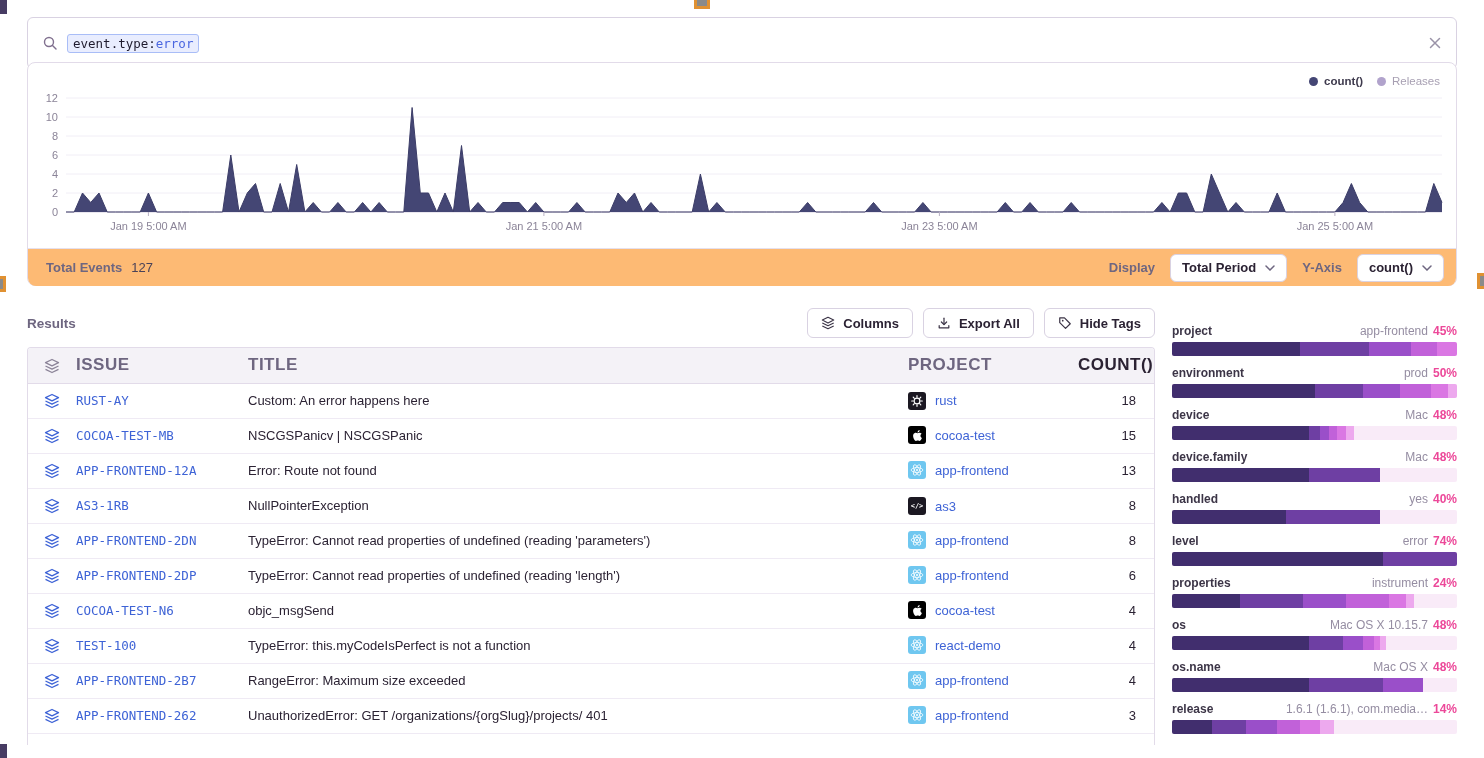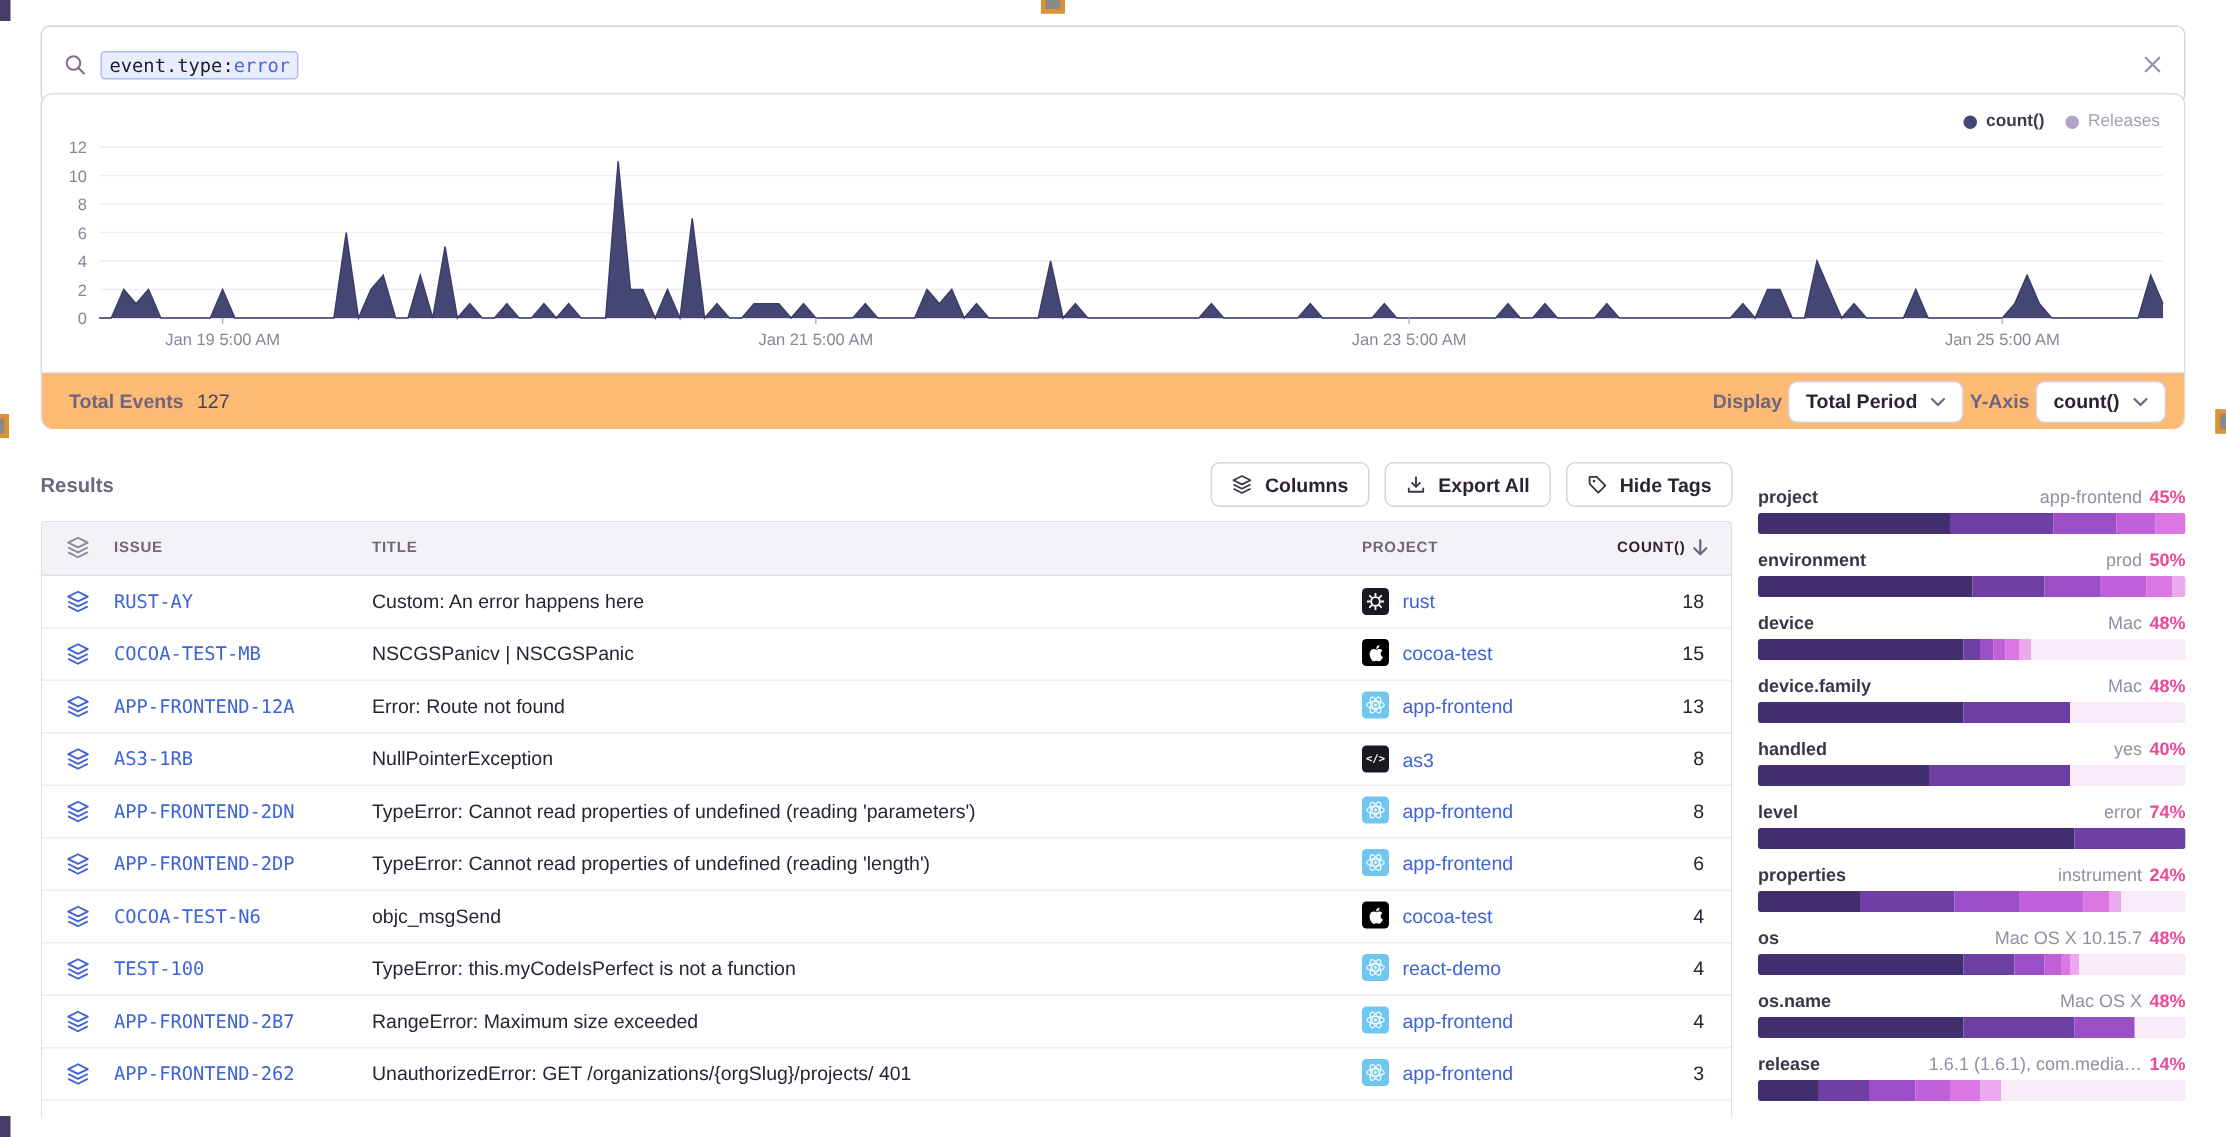--- a/index.html
+++ b/index.html
@@ -35,21 +35,21 @@
   .legend-count { color:#3f3b4e; font-weight:bold; }
   .legend-releases { color:#a79fb2; }
   svg.chart { position:absolute; left:0; top:24px; }
   .panel-footer {
     position:absolute; left:0; right:0; top:185px; height:38px;
     border-top:1px solid #e6e0ec; display:flex; align-items:center;
     padding:0 12px 0 18px; border-radius:0 0 8px 8px; background:#fdba74;
   }
   .footer-label { color:#6e6680; font-weight:bold; font-size:13px; }
   .total-value { margin-left:9px; color:#494258; font-size:13px; }
-  .footer-controls { margin-left:auto; display:flex; align-items:center; gap:4px; }
+  .footer-controls { margin-left:auto; display:flex; align-items:center; gap:15px; }
   .dropdown {
     height:28px; border:1px solid #d9d2e2; border-radius:6px; background:#fff;
     display:inline-flex; align-items:center; gap:9px; padding:0 11px;
     font-size:13px; font-weight:bold; color:#2b2233; cursor:pointer;
   }
 
   
   .results-header { position:absolute; left:27px; top:306px; width:1128px; height:34px; display:flex; align-items:center; }
   .section-heading { color:#6e6680; font-weight:bold; font-size:13.5px; }
   .btn-group { margin-left:auto; display:flex; }
@@ -60,21 +60,21 @@
   }
   .btn .b-icon { display:flex; align-items:center; }
 
   
   .table-wrap {
     position:absolute; left:27px; top:347px; width:1128px;
     border:1px solid #e2dbe9; border-bottom:0; border-radius:4px 4px 0 0; overflow:hidden; background:#fff;
   }
   table { border-collapse:collapse; table-layout:fixed; width:100%; }
   thead th {
-    background:#f4f2f7; height:35px; font-size:10px; color:#6e6680;
+    background:#f4f2f7; height:35px; font-size:17px; color:#6e6680;
     text-align:left; letter-spacing:.5px; border-bottom:1px solid #e2dbe9;
     padding:0 16px 0 0; font-weight:bold;
   }
   tbody td { height:35px; border-top:1px solid #efeaf4; padding:0 16px 0 0; font-size:13px; }
   tbody tr:first-child td { border-top:0; }
   .icon-cell { text-align:center; padding:0 !important; }
   .icon-cell svg { vertical-align:middle; }
   a.issue-link {
     color:#3e63d6; text-decoration:none;
     font-family:"DejaVu Sans Mono", monospace; font-size:12.5px;

